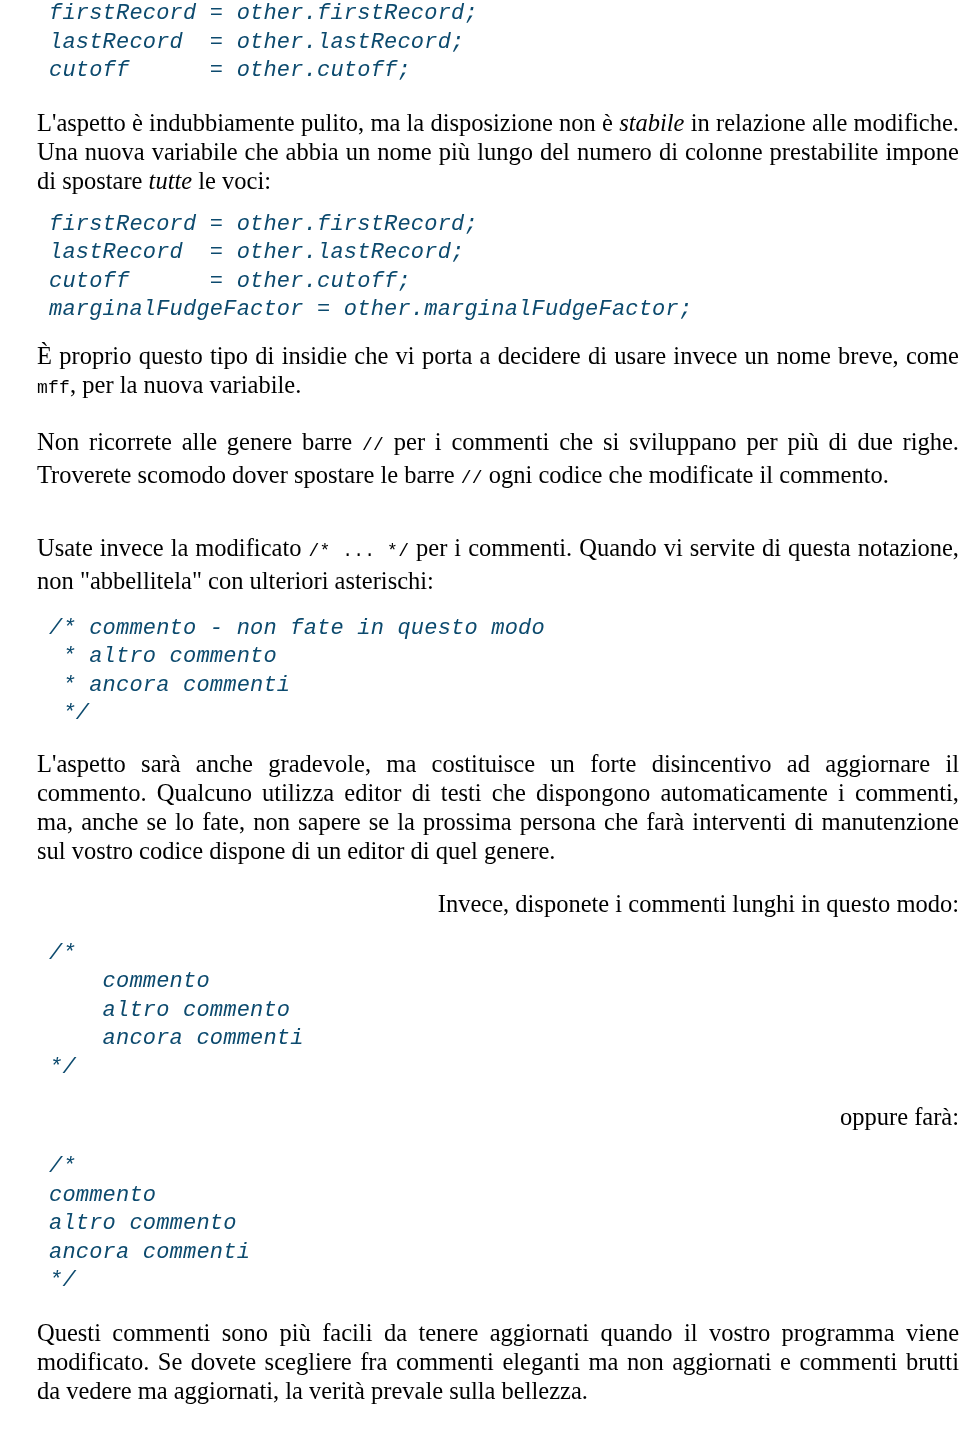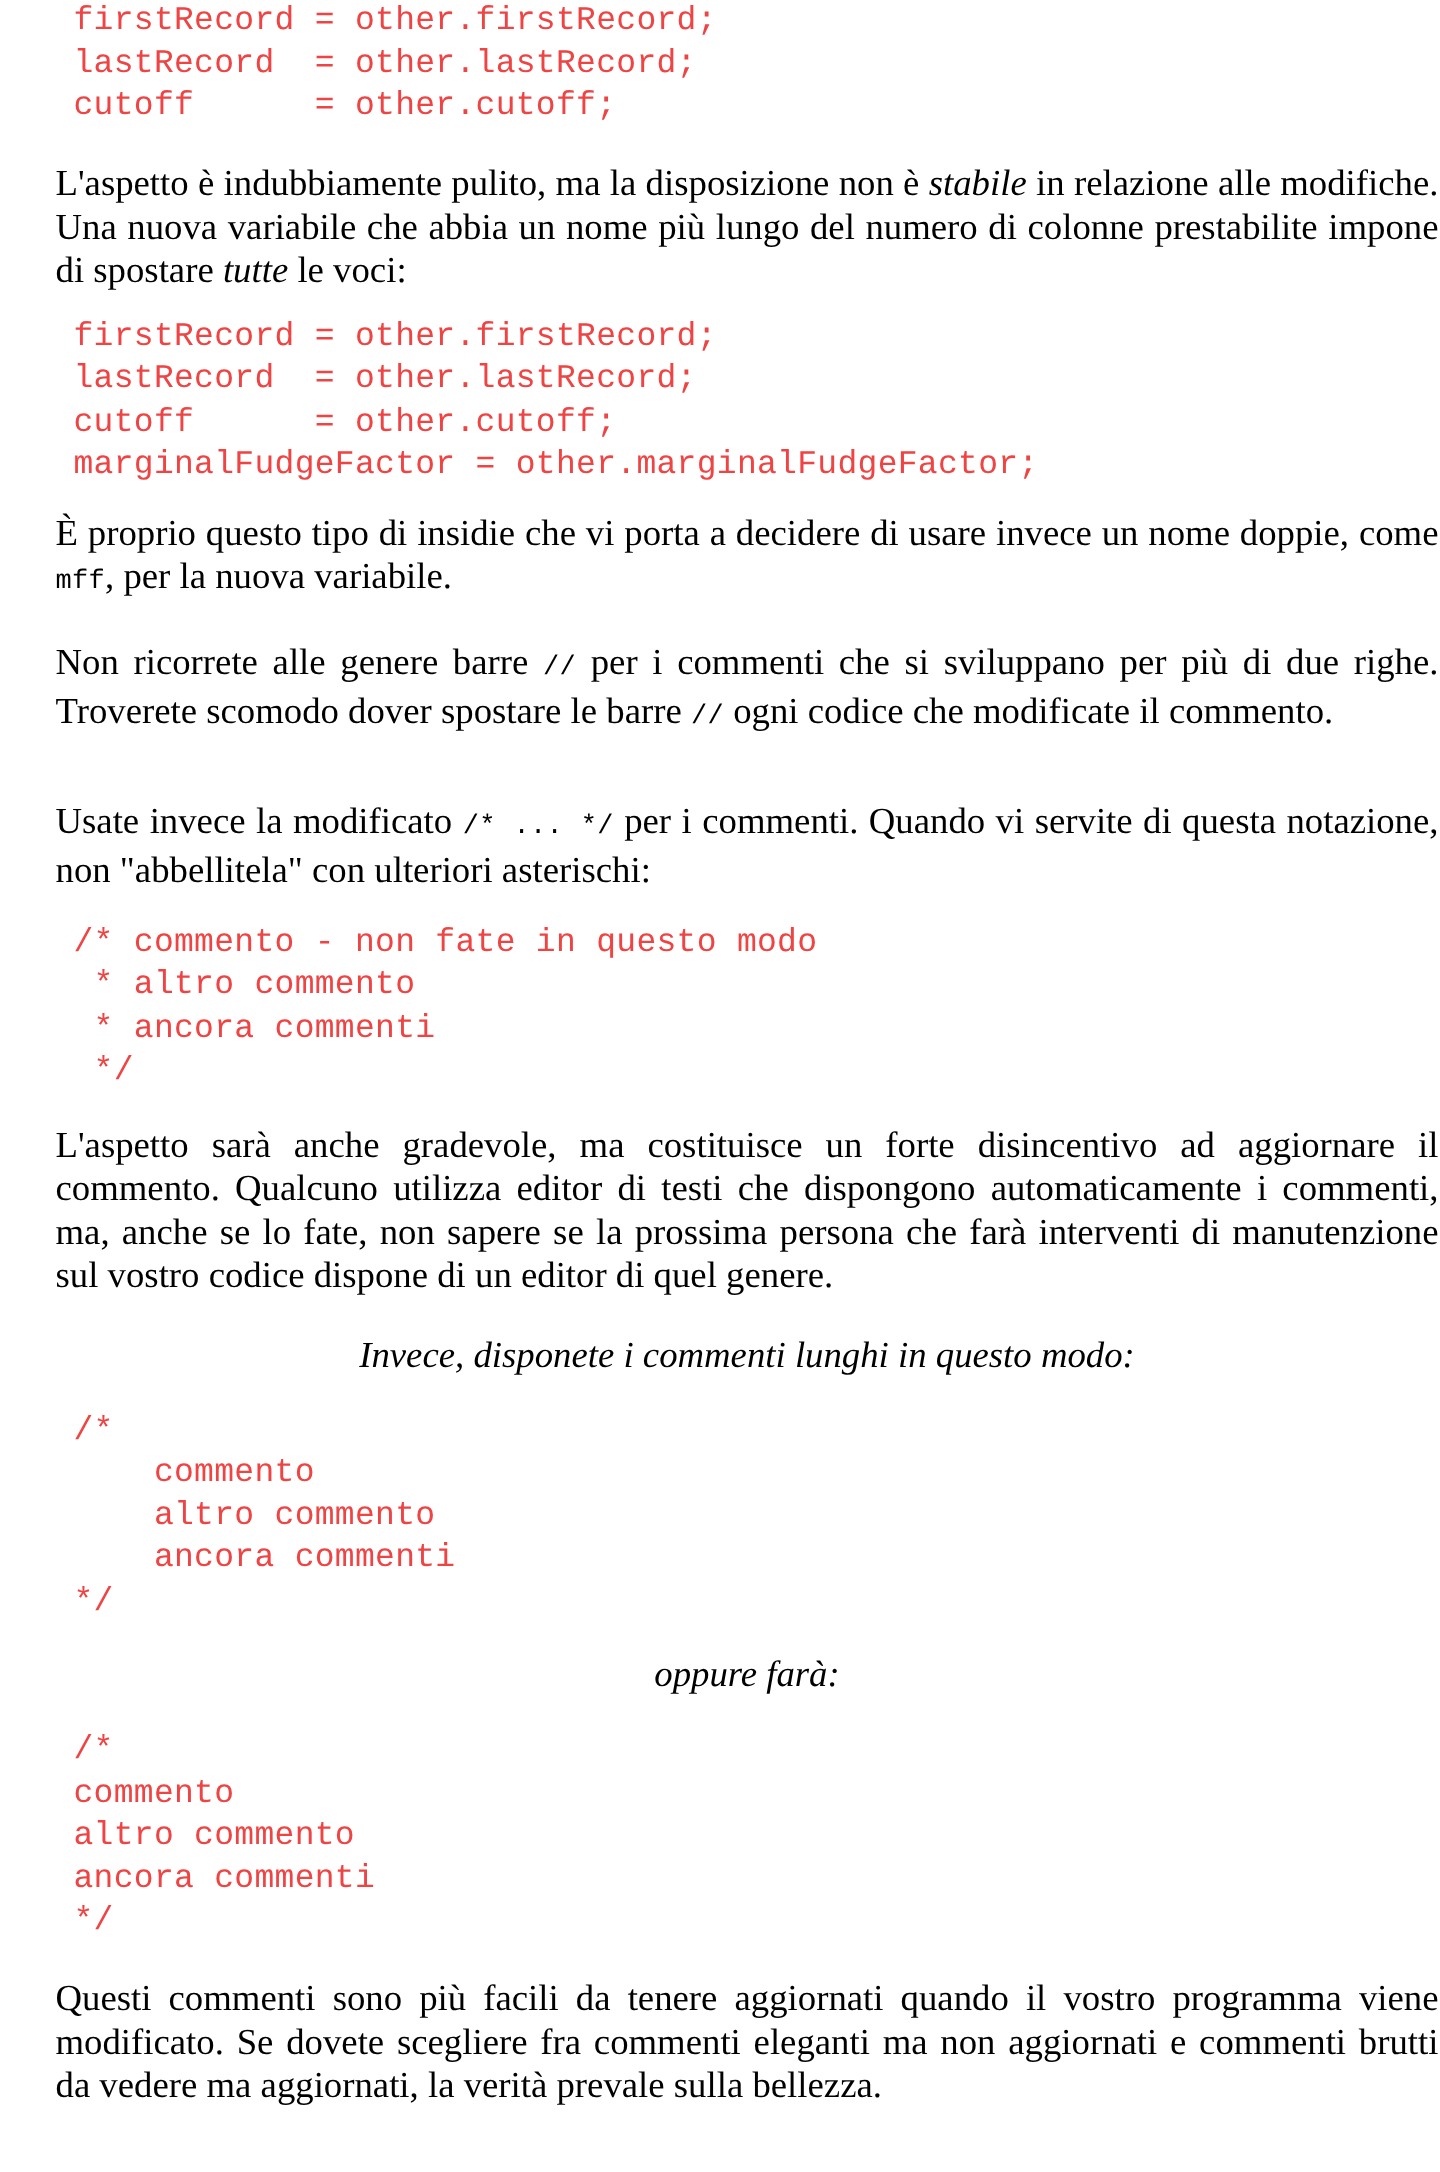--- a/index.html
+++ b/index.html
@@ -25,37 +25,38 @@
   p.prose {
     margin: 0;
     font-family: "Liberation Serif", serif;
     font-size: 24.5px;
     line-height: 29px;
     text-align: justify;
     text-justify: inter-word;
     color: #000;
     padding-left: 36px;
   }
-  p.prose.nojust { text-align: center; font-style: italic; }
+  p.prose.nojust { text-align: right; }
   .it { font-style: italic; }
   code, .mono {
     font-family: "Liberation Mono", monospace;
     font-size: 18px;
     letter-spacing: 0.2px;
   }
   
   pre.code {
     margin: 0;
     font-family: "Liberation Mono", monospace;
     font-size: 22px;
     line-height: 28.5px;
     letter-spacing: 0.2px;
     padding-left: 48px;
-    color: #ef4444;
+    color: #0c4a6e;
     white-space: pre;
+    font-style: italic;
   }
   .sp-16  { height: 16px; }
   .sp-18  { height: 18px; }
   .sp-20  { height: 20px; }
   .sp-22  { height: 22px; }
   .sp-24  { height: 24px; }
 </style>
 </head>
 <body>
 
@@ -74,21 +75,21 @@
   <div class="sp-16"></div>
 
   <pre class="code">firstRecord = other.firstRecord;
 lastRecord  = other.lastRecord;
 cutoff      = other.cutoff;
 marginalFudgeFactor = other.marginalFudgeFactor;</pre>
 
   <div class="sp-16"></div>
 
   <p class="prose">
-    <span>È proprio questo tipo di insidie che vi porta a decidere di usare invece un nome doppie, come </span><span class="mono">mff</span><span>, per la nuova variabile.</span>
+    <span>È proprio questo tipo di insidie che vi porta a decidere di usare invece un nome breve, come </span><span class="mono">mff</span><span>, per la nuova variabile.</span>
   </p>
 
   <div class="sp-24"></div>
 
   <p class="prose">
     <span>Non ricorrete alle genere barre </span><span class="mono">//</span><span> per i commenti che si sviluppano per più di due righe. Troverete scomodo dover spostare le barre </span><span class="mono">//</span><span> ogni codice che modificate il commento.</span>
   </p>
 
   <div class="sp-22"></div>
 

